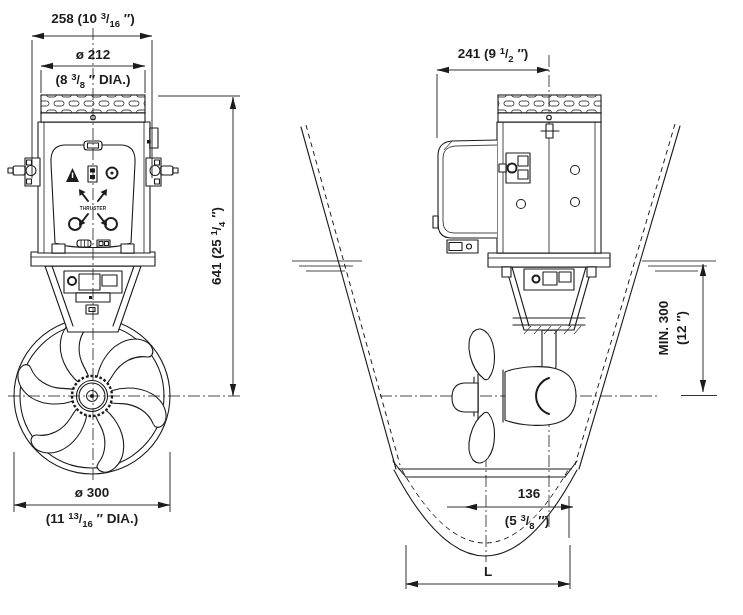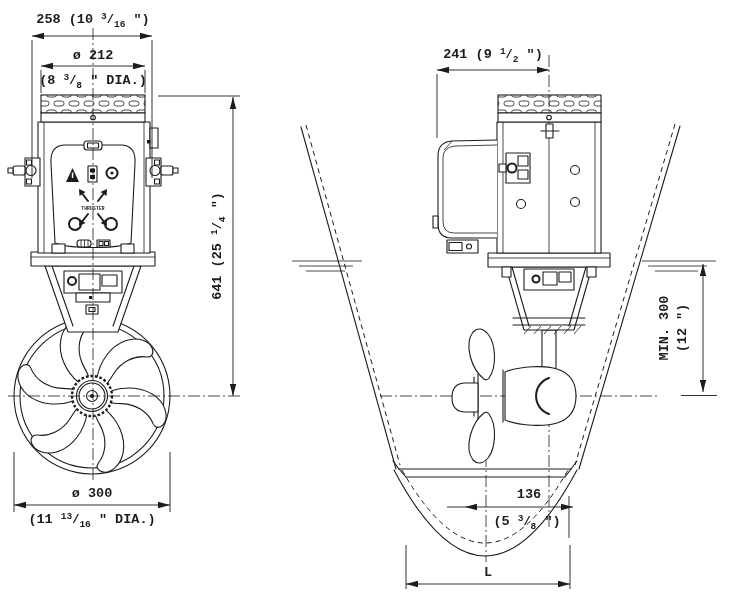--- a/index.html
+++ b/index.html
@@ -1,16 +1,16 @@
 <!DOCTYPE html>
 <html><head>
 <meta charset="utf-8">
 <style>
   html,body{margin:0;padding:0;background:#ffffff;}
-  .stage{width:743px;height:589px;background:#fff;position:relative;font-family:Liberation Mono, monospace;border-radius:23px;}
+  .stage{width:743px;height:589px;background:#fff;position:relative;font-family:Liberation Sans, sans-serif;border-radius:23px;}
   svg{display:block;}
   .ln{fill:none;stroke:#1c1c1c;stroke-width:1.1;stroke-linecap:round;stroke-linejoin:round;}
   .ln2{fill:none;stroke:#1c1c1c;stroke-width:2;stroke-linecap:round;}
   .thin{fill:none;stroke:#1c1c1c;stroke-width:0.8;}
   .wh{fill:#ffffff;stroke:#1c1c1c;stroke-width:1.1;stroke-linejoin:round;}
   .blk{fill:#1c1c1c;stroke:none;}
   .cl{fill:none;stroke:#1c1c1c;stroke-width:0.8;stroke-dasharray:12 3 2 3;}
   .hid{fill:none;stroke:#1c1c1c;stroke-width:1;stroke-dasharray:5 4;}
   .dim{fill:none;stroke:#1c1c1c;stroke-width:0.9;}
   text{fill:#1c1c1c;}

